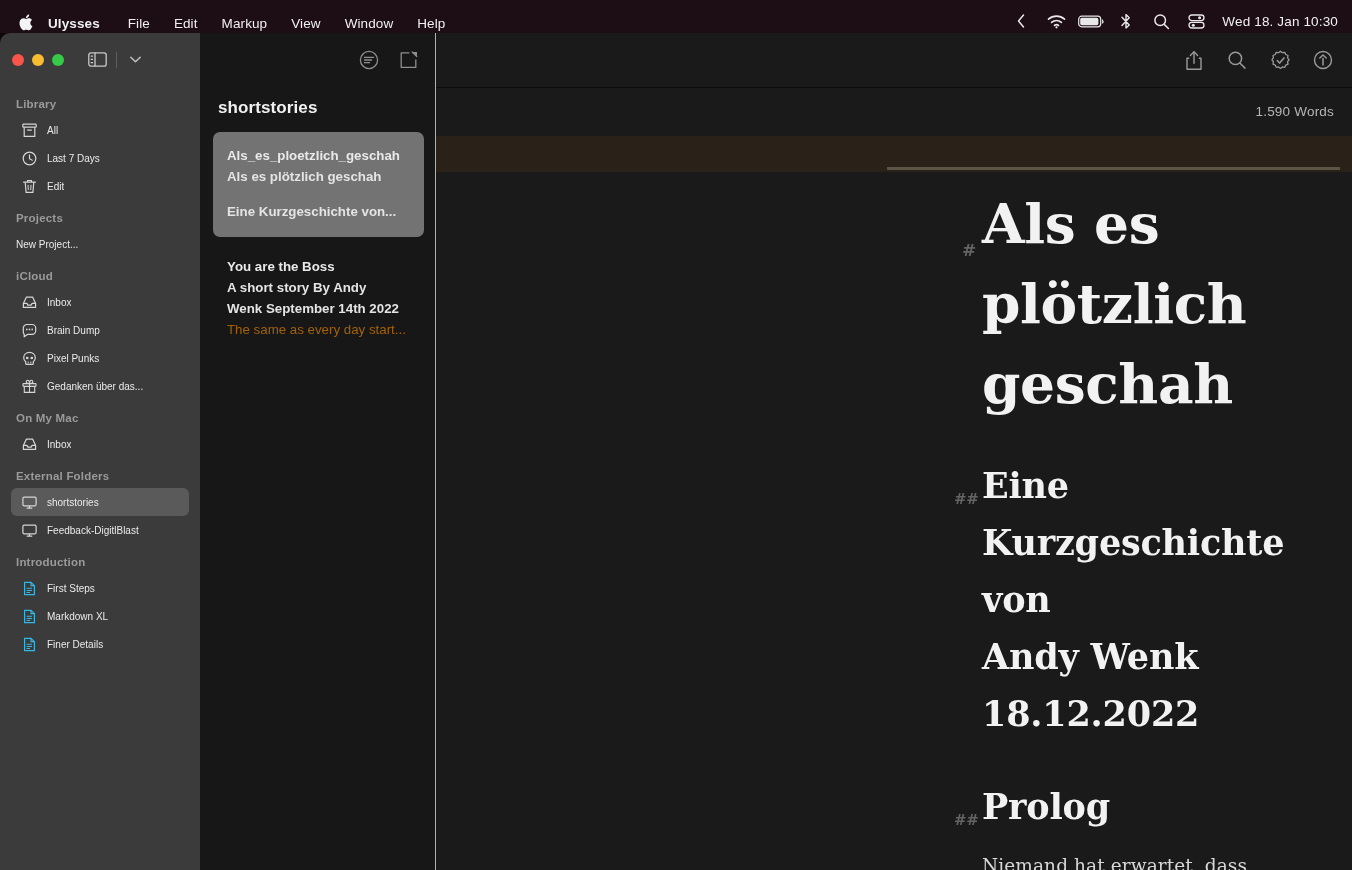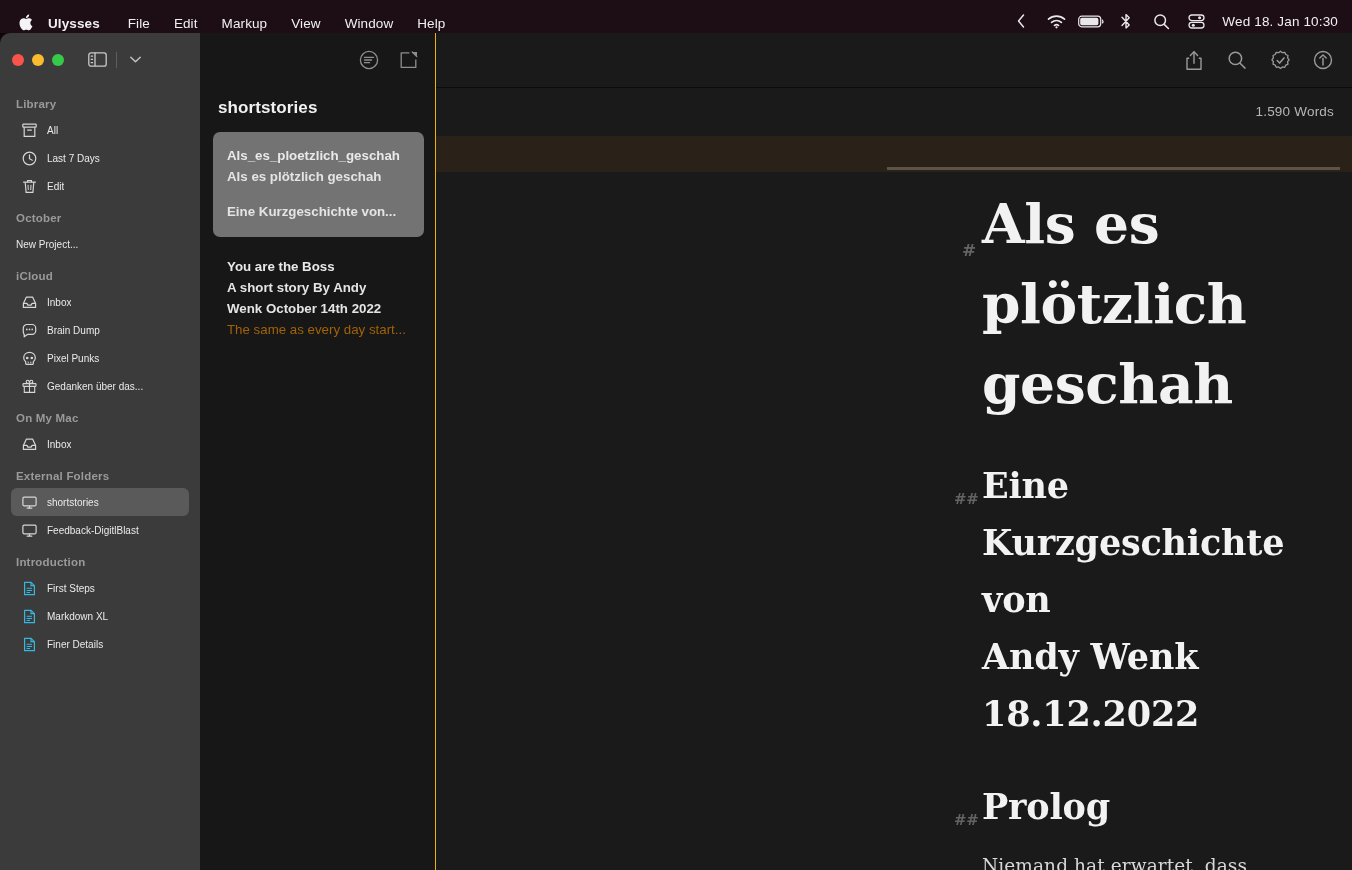--- a/index.html
+++ b/index.html
@@ -264,21 +264,21 @@
               <path d="M3.2 3.2 L4.1 13.4 L10.9 13.4 L11.8 3.2" stroke="#d6d6d6" stroke-width="1.2" fill="none"></path>
               <line x1="6" y1="5.8" x2="6.3" y2="11" stroke="#d6d6d6" stroke-width="1"></line>
               <line x1="9" y1="5.8" x2="8.7" y2="11" stroke="#d6d6d6" stroke-width="1"></line>
             </svg>
         </span>
         <span class="sb-label">Edit</span>
       </div>
     </div>
 
     <div class="sb-section">
-      <div class="sb-header">October</div>
+      <div class="sb-header">Projects</div>
       <div class="sb-row plain">
         <span class="sb-label">New Project...</span>
       </div>
     </div>
 
     <div class="sb-section">
       <div class="sb-header">iCloud</div>
       <div class="sb-row">
         <span class="sb-icon">
           <svg width="15" height="15" viewBox="0 0 15 15">
@@ -427,21 +427,21 @@
     <div class="sheet-card selected">
       <div class="sheet-line">Als_es_ploetzlich_geschah</div>
       <div class="sheet-line sub">Als es plötzlich geschah</div>
       <div class="sheet-spacer"></div>
       <div class="sheet-line sub">Eine Kurzgeschichte von...</div>
     </div>
 
     <div class="sheet-card">
       <div class="sheet-line">You are the Boss</div>
       <div class="sheet-line sub">A short story By Andy</div>
-      <div class="sheet-line sub">Wenk October 14th 2022</div>
+      <div class="sheet-line sub">Wenk September 14th 2022</div>
       <div class="sheet-line preview">The same as every day start...</div>
     </div>
   </div>
 
   <div class="editor">
     <div class="editor-toolbar">
       <div class="icon-btn">
         <svg width="20" height="21" viewBox="0 0 20 21">
             <path d="M10 13.2 L10 2" stroke="#9a9a9a" stroke-width="1.4" stroke-linecap="round"></path>
             <path d="M6.4 5.4 L10 1.8 L13.6 5.4" stroke="#9a9a9a" stroke-width="1.4" fill="none" stroke-linecap="round" stroke-linejoin="round"></path>

